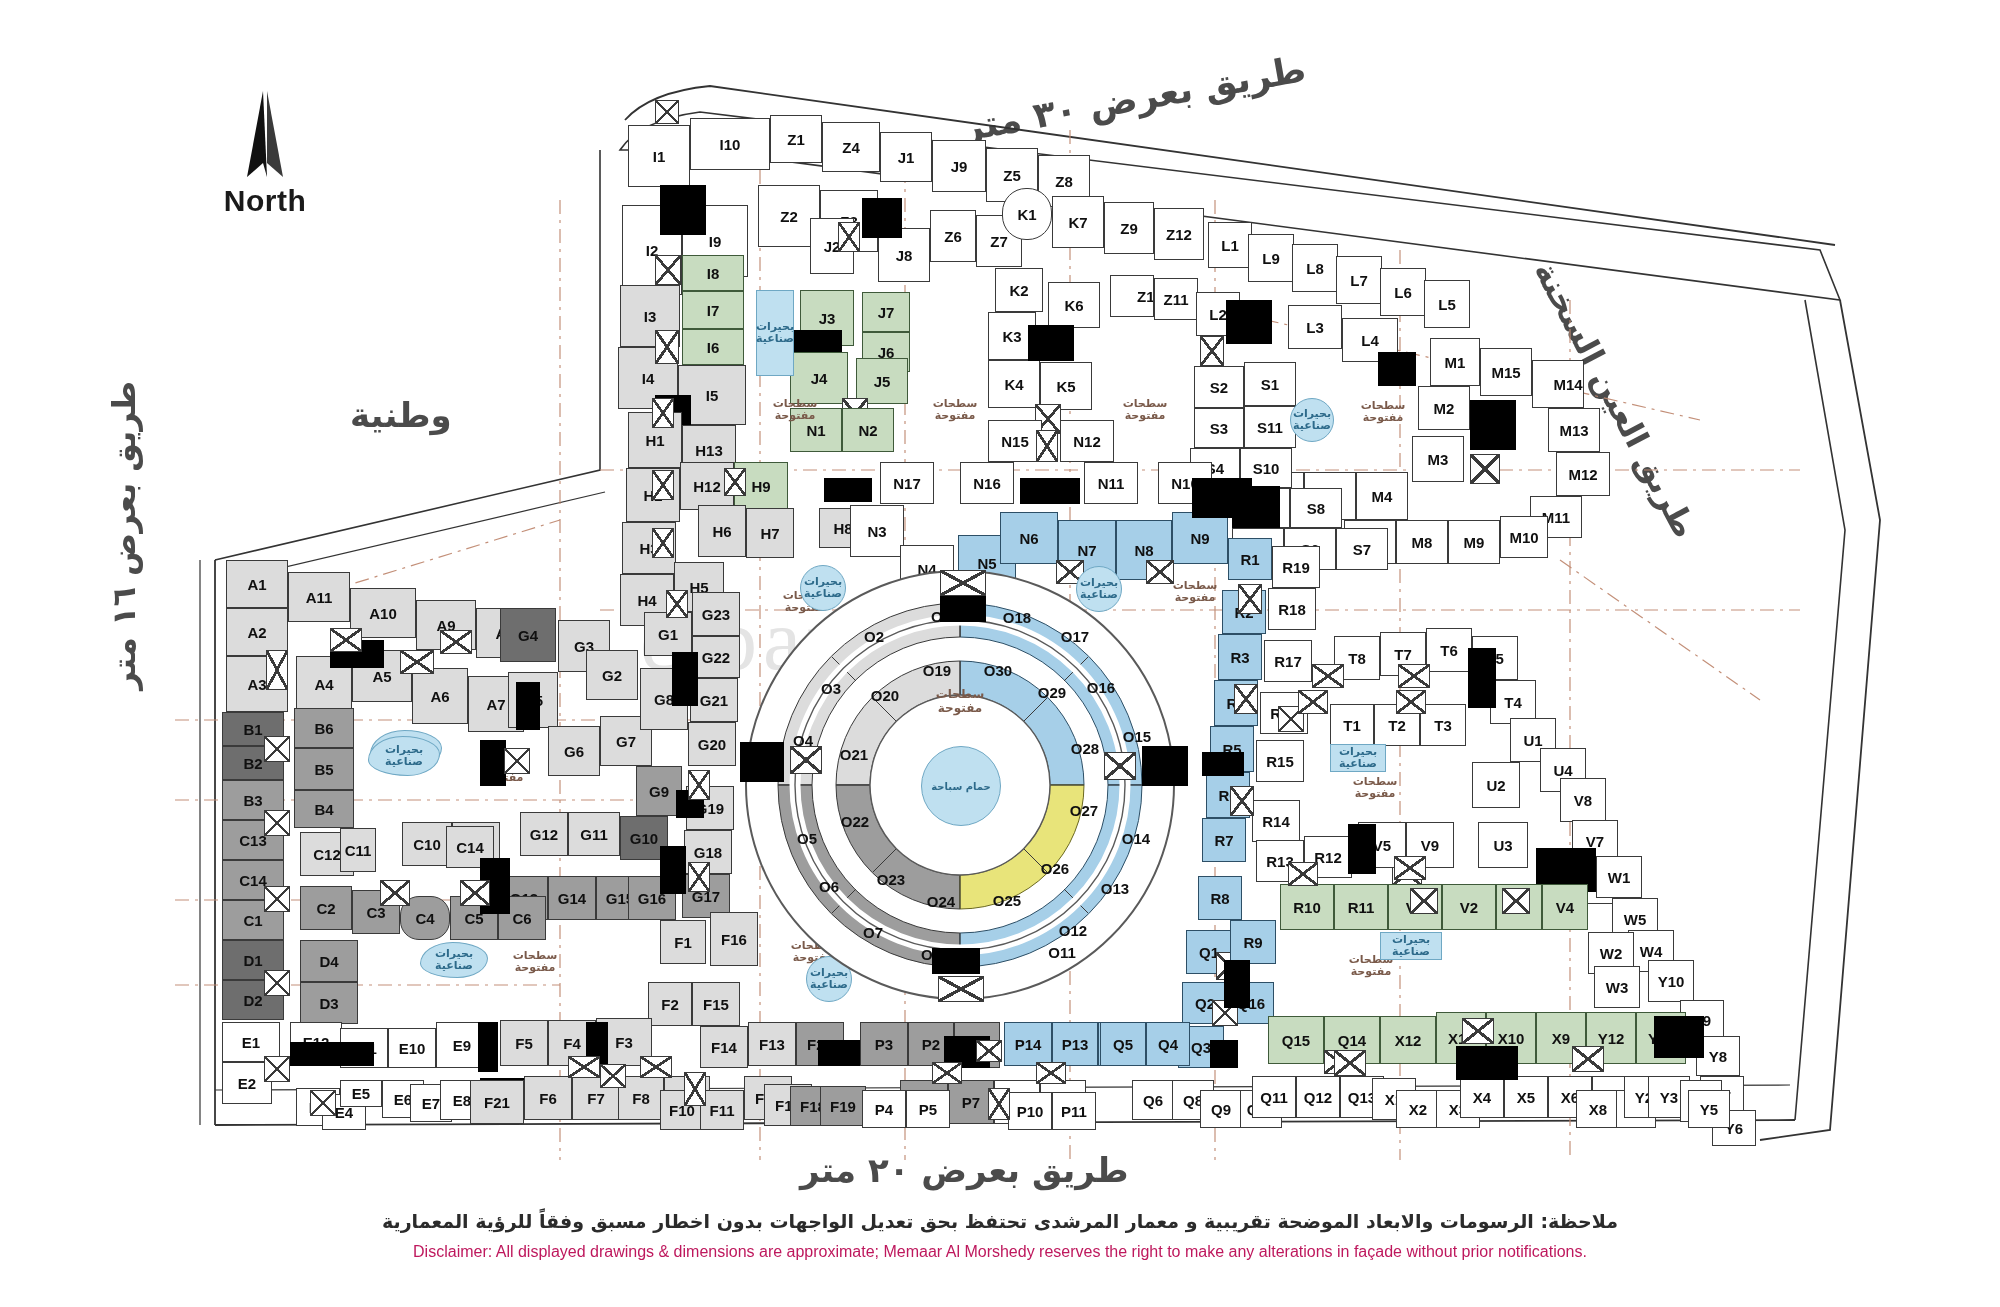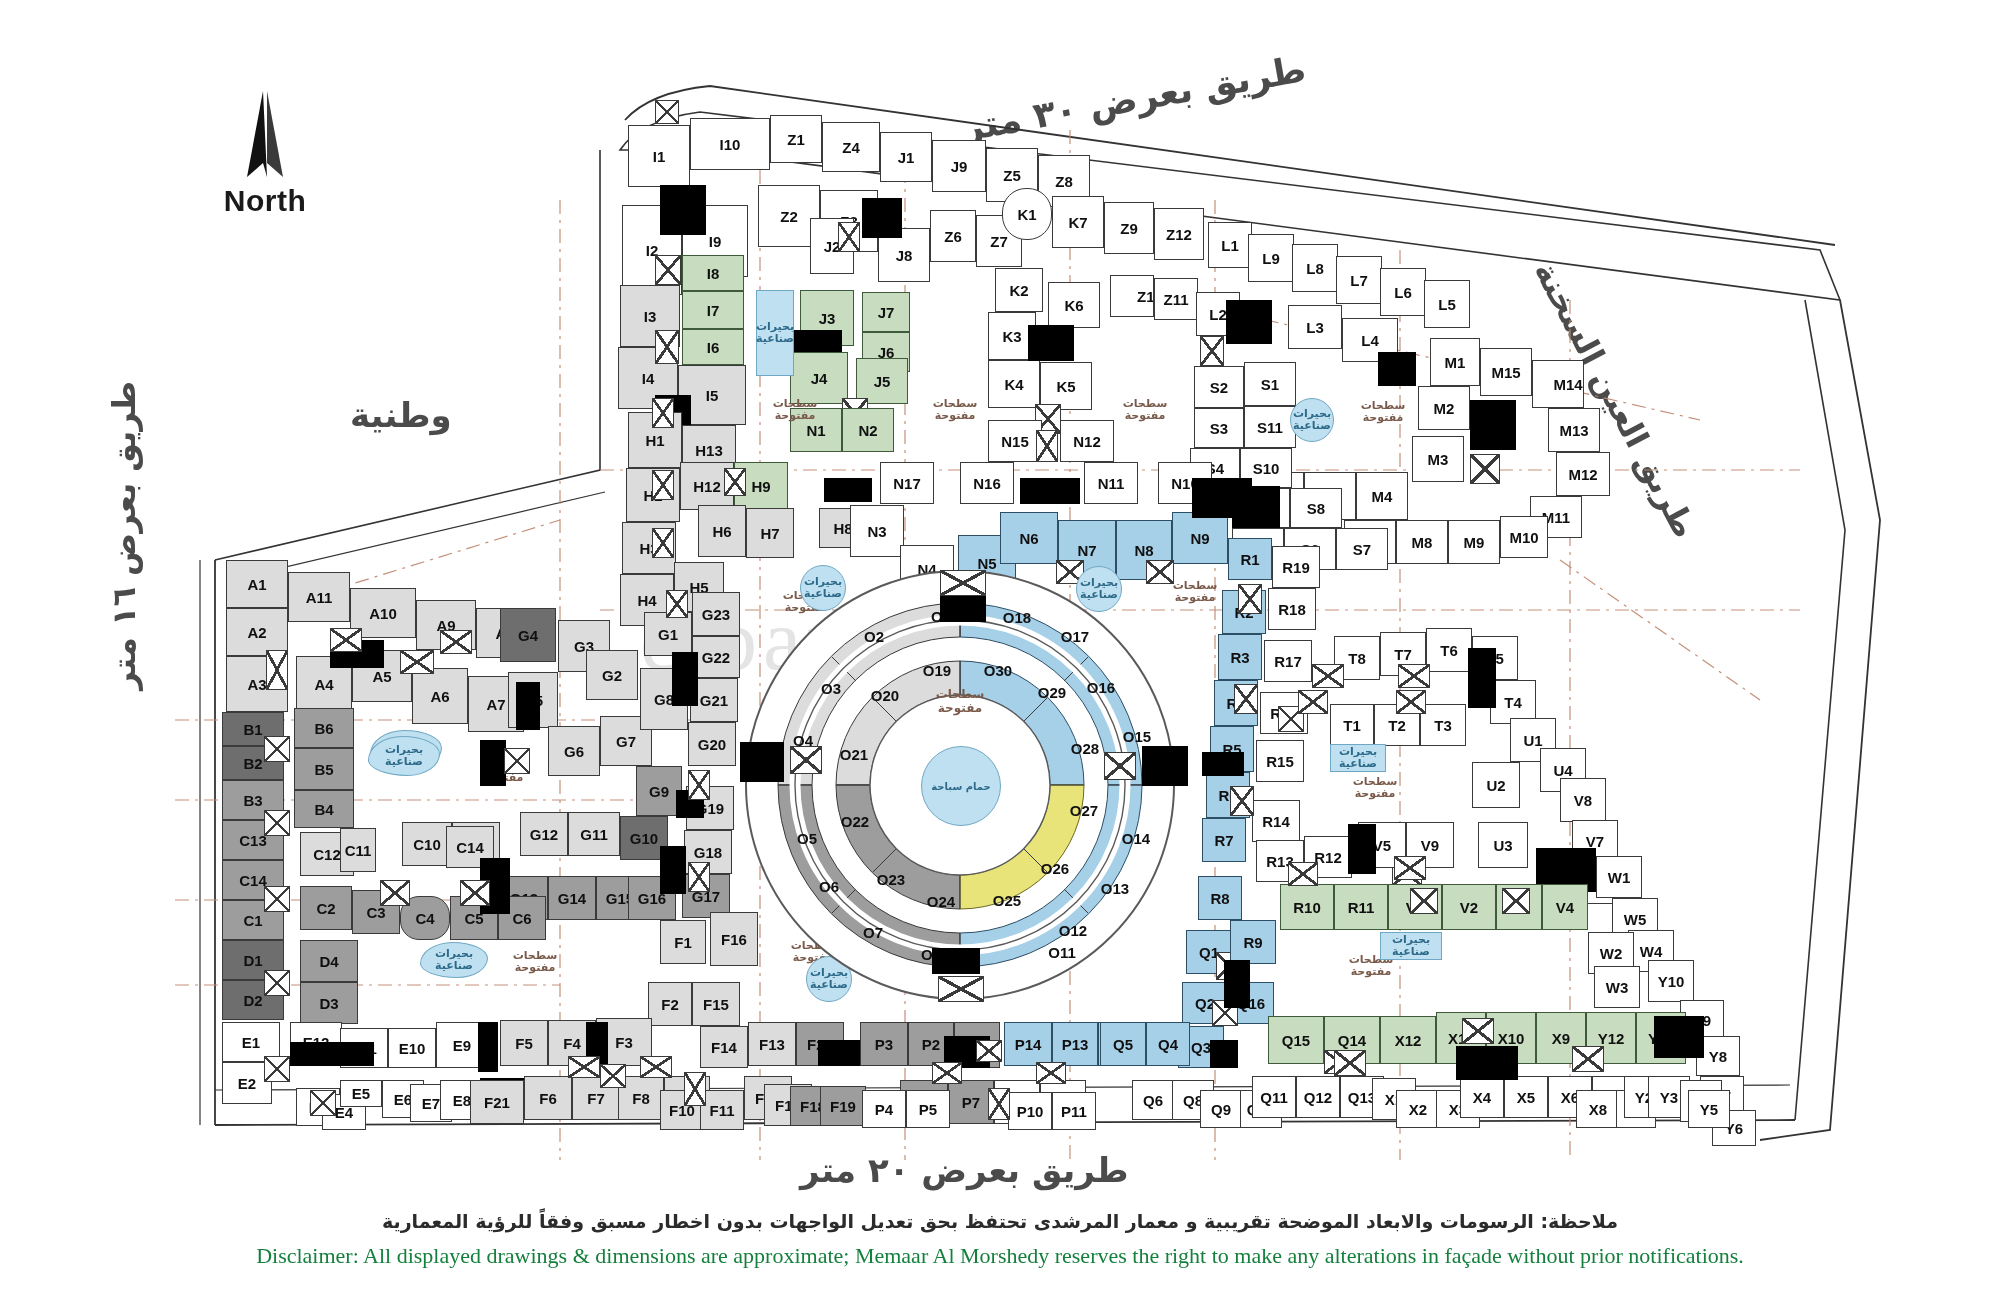--- a/index.html
+++ b/index.html
@@ -123,21 +123,21 @@
     transform: translate(-50%, -50%); white-space: nowrap;
   }
   .seg { position: absolute; left:0; top:0; width:430px; height:430px; }
 
   
   #disclaimer { position: absolute; left: 0; top: 1210px; width: 2000px; text-align: center; }
   #disclaimer .ar {
     font-size: 19px; font-weight: bold; color: #2b2b2b; direction: rtl;
     font-family: "DejaVu Sans", sans-serif; margin-bottom: 11px;
   }
-  #disclaimer .en { font-size: 22px; color: #15803d; font-family: Liberation Serif, serif; }
+  #disclaimer .en { font-size: 16px; color: #be185d; font-family: Liberation Sans, sans-serif; }
 </style>
 </head>
 <body>
 
 <div id="page">
 
   <div id="compass">
     <svg width="120" height="95" viewBox="0 0 120 95">
       <polygon points="42,92 58,6 62,92" fill="#111111"></polygon>
       <polygon points="62,6 78,92 62,78" fill="#3a3a3a"></polygon>

